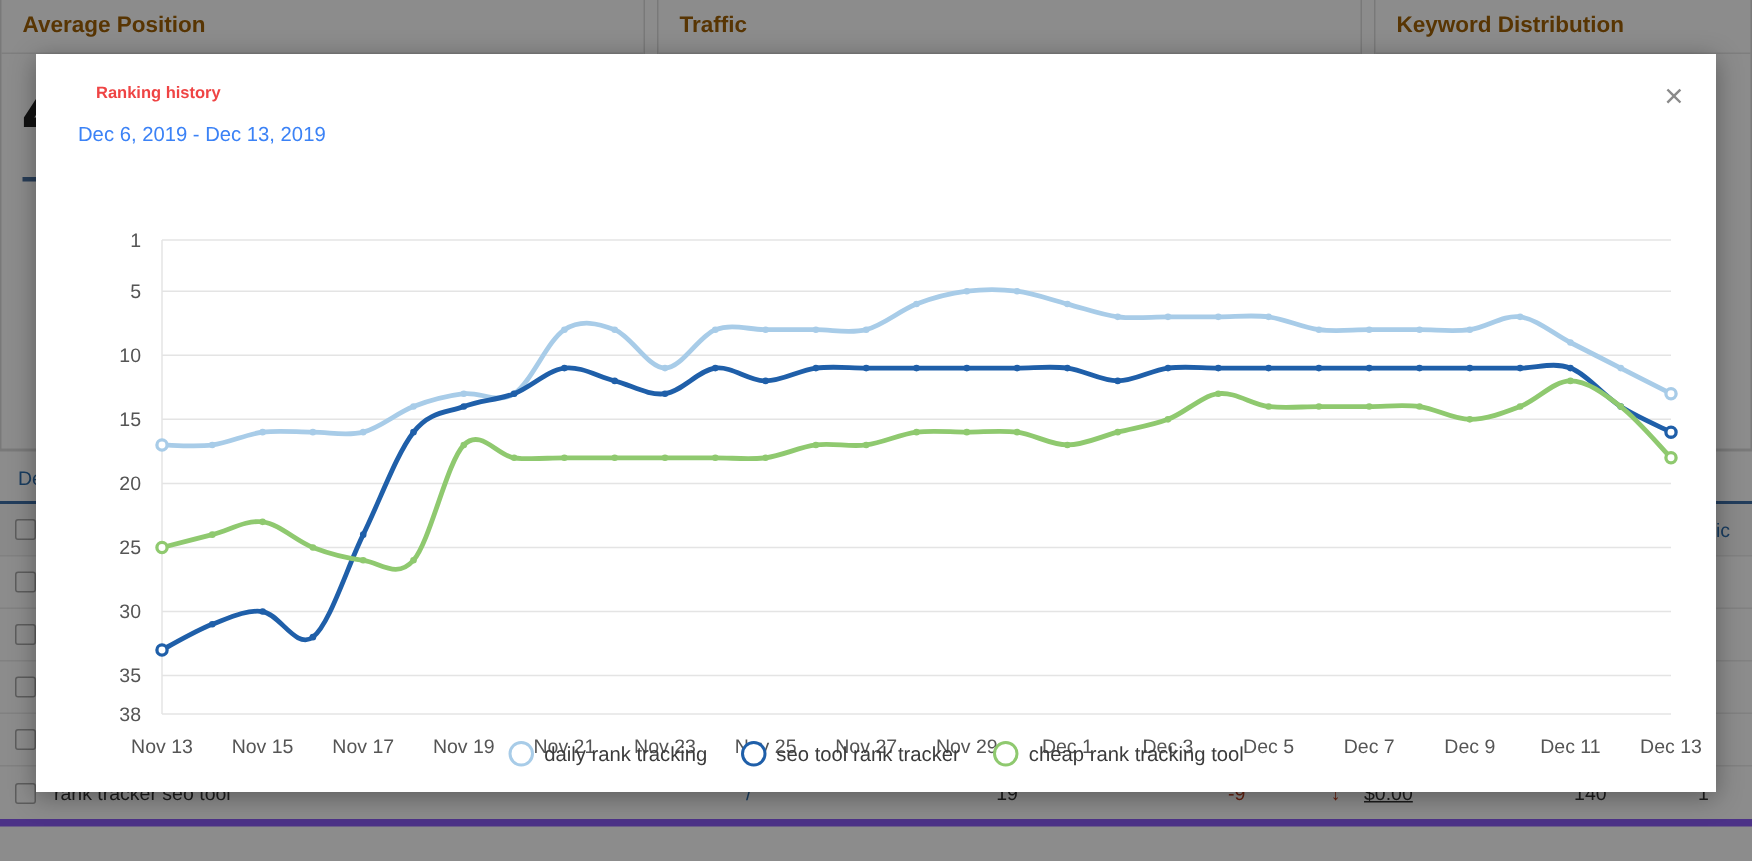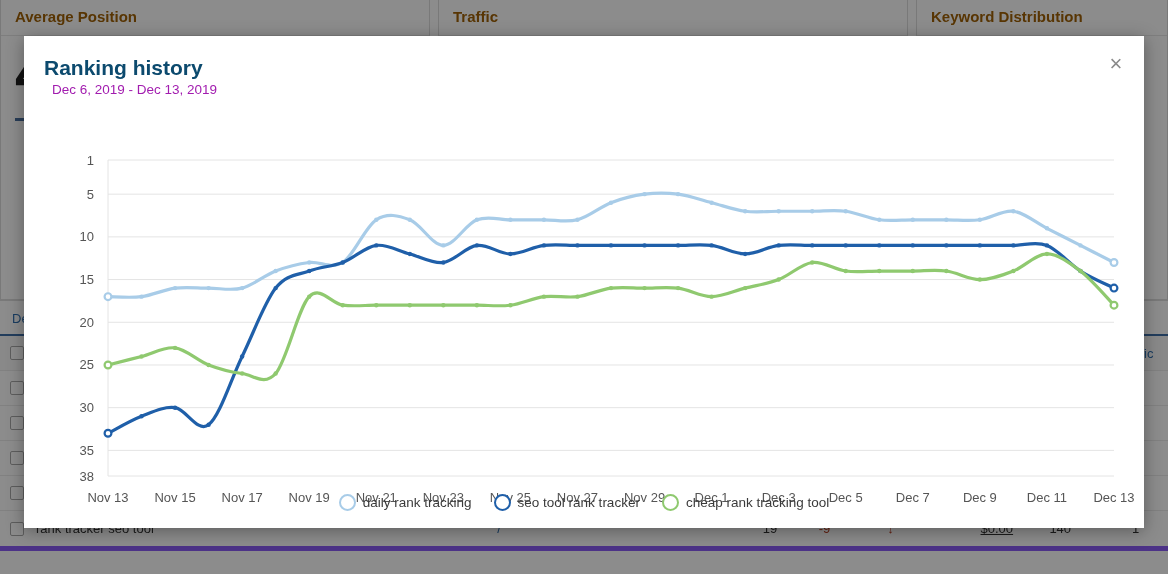--- a/index.html
+++ b/index.html
@@ -61,24 +61,24 @@
     height: 35px;
     border-bottom: 1px solid #ebebeb;
     font-size: 13px; color: #333;
     padding: 0 4px;
   }
   .bg-trow.head { color: #2f6fb0; font-weight: normal; background: #fafafa; }
   .bg-trow.lastrow { height: 40px; border-bottom: 5px solid #8b5cf6; }
   .cb { width: 14px; height: 14px; border: 1px solid #aaa; border-radius: 2px; margin: 0 8px 0 6px; flex: 0 0 auto; background:#fff; }
   .c-kw { width: 320px; padding-left: 4px; overflow: hidden; white-space: nowrap; }
   .c-url { width: 350px; text-align: center; color: #2f6fb0; }
-  .c-pos { width: 120px; text-align: right; }
+  .c-pos { width: 120px; text-align: left; }
   .c-chg { width: 100px; text-align: center; color: #b93c1e; }
   .c-arrow { width: 40px; text-align: center; color: #b93c1e; }
-  .c-cost { width: 110px; text-align: right; text-decoration: underline; }
+  .c-cost { width: 110px; text-align: left; text-decoration: underline; }
   .c-vol { width: 100px; text-align: center; }
   .c-traffic { width: 60px; text-align: center; }
 
   
   #dim {
     position: absolute; inset: 0;
     background: rgba(0,0,0,0.45);
   }
 
   
@@ -90,26 +90,26 @@
     box-shadow: 0 3px 16px rgba(0,0,0,0.35);
   }
   .modal-close {
     position: absolute; right: 14px; top: 14px;
     width: 28px; height: 28px;
     display: flex; align-items: center; justify-content: center;
     font-size: 22px; color: #8a8a8a; cursor: pointer;
     line-height: 1;
   }
   .modal-title {
-    position: absolute; left: 20px; top: 20px;
-    font-size: 21px; font-weight: bold; color: #0c4a6e;
+    position: absolute; left: 40px; top: 20px;
+    font-size: 11px; font-weight: bold; color: #ef4444;
   }
   .modal-sub {
     position: absolute; left: 28px; top: 46px;
-    font-size: 13.5px; color: #a21caf;
+    font-size: 13.5px; color: #3b82f6;
   }
   #chartwrap {
     position: absolute; left: 0; top: 78px; width: 1120px; height: 414px;
   }
   #chart-svg { display: block; }
   .legend {
     position: absolute; left: 0; right: 0; top: 380px;
     display: flex; justify-content: center; align-items: center; gap: 22px;
   }
   .lg-item { display: flex; align-items: center; gap: 7px; cursor: pointer; }

